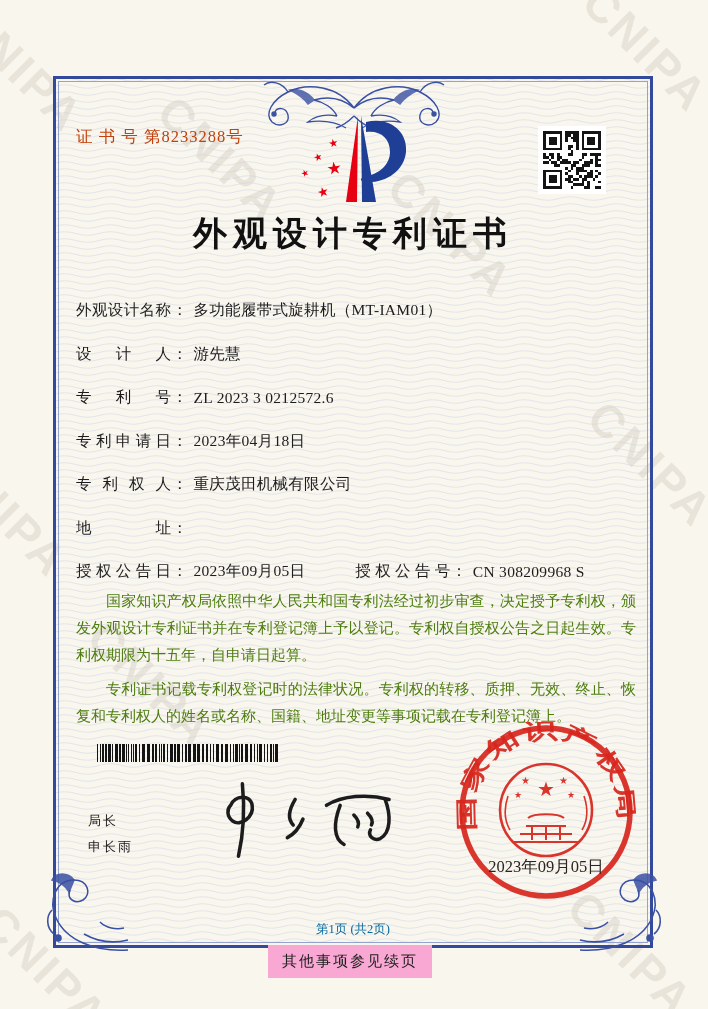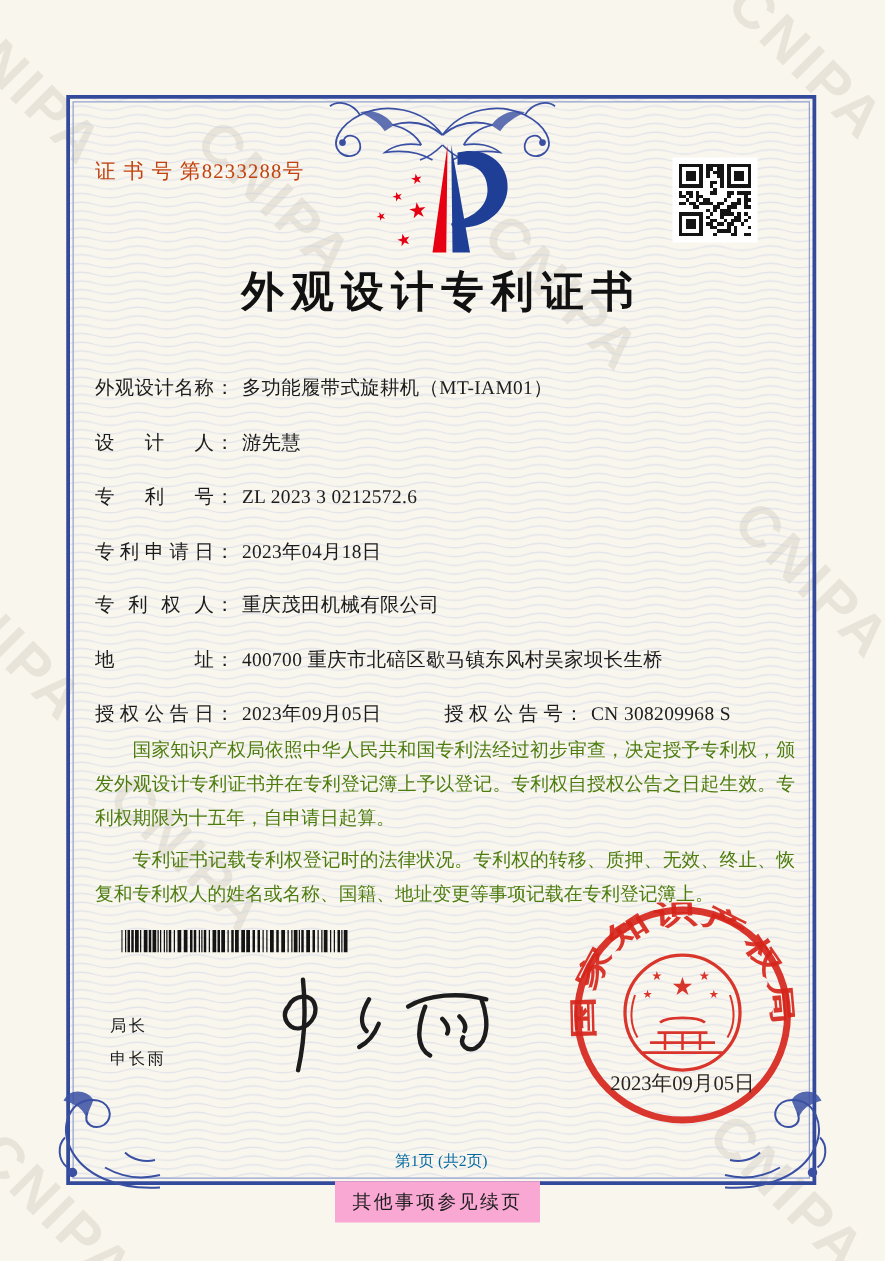--- a/index.html
+++ b/index.html
@@ -301,21 +301,20 @@
       <span class="fvalue">2023年04月18日</span>
     </div>
     <div class="frow">
       <span class="flabel">专利权人</span>
         <span class="fcolon">：</span>
       <span class="fvalue">重庆茂田机械有限公司</span>
     </div>
     <div class="frow">
       <span class="flabel">地址</span>
         <span class="fcolon">：</span>
-      <span class="fvalue">400700 重庆市北碚区歇马镇东风村吴家坝长生桥</span>
     </div>
     <div class="frow">
       <span class="flabel">授权公告日</span>
         <span class="fcolon">：</span>
       <span class="fvalue">2023年09月05日</span>
       <span class="fpair2">
         <span class="flabel">授权公告号</span>
           <span class="fcolon">：</span>
         <span class="fvalue">CN 308209968 S</span>
       </span>

